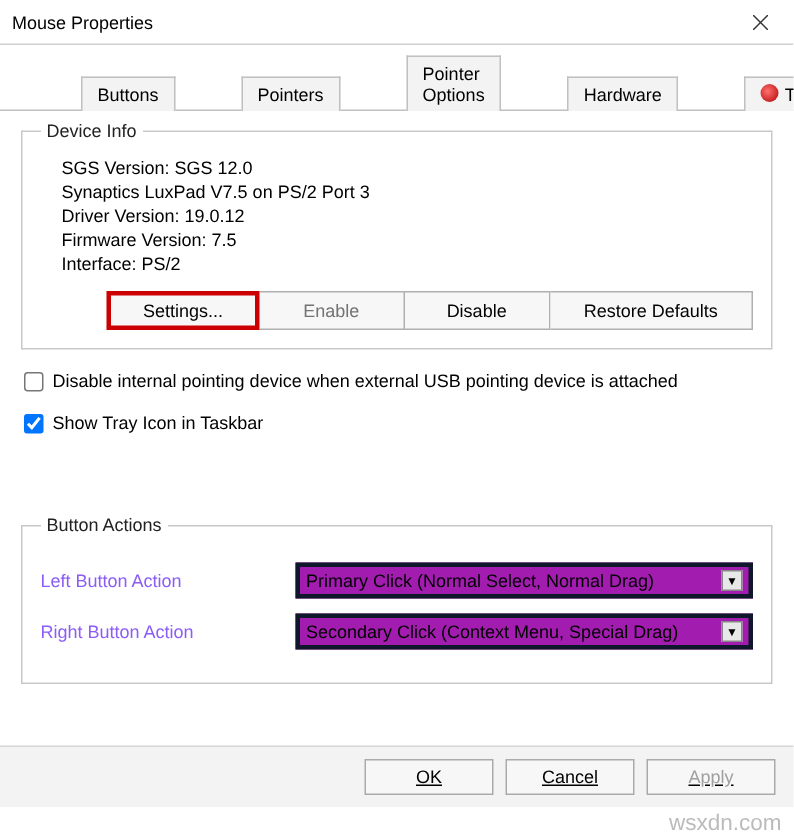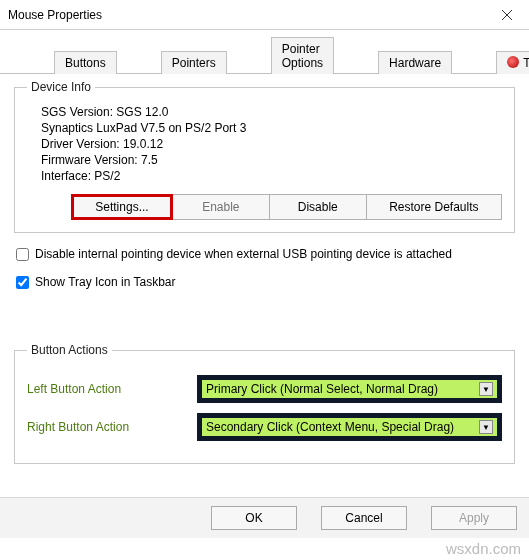--- a/index.html
+++ b/index.html
@@ -26,28 +26,28 @@
 .btnrow .cell { flex: 1; border: 1px solid #b0b0b0; padding: 5px 0; text-align: center; background: #f7f7f7; }
 .btnrow .cell + .cell { border-left: none; }
 .btnrow .cell.highlight { border: 3px solid #cc0000; padding: 3px 0; position: relative; z-index: 1; }
 .btnrow .cell.disabled { color: #737373; }
 
 .checkrow { display: flex; align-items: center; gap: 6px; margin: 14px 2px; color: #000; }
 .checkrow input { width: 13px; height: 13px; margin: 0; }
 .spacer { height: 40px; }
 
 .fieldrow { display: flex; align-items: center; margin: 10px 0; gap: 10px; }
-.fieldrow .lbl { width: 160px; color: #4d7c0f; }
-.fieldrow .dd { flex: 1; border: 5px solid #0f172a; background: #bef264; padding: 2px 4px; display: flex; justify-content: space-between; align-items: center; text-align: right; }
+.fieldrow .lbl { width: 160px; color: #8b5cf6; }
+.fieldrow .dd { flex: 1; border: 3px solid #0f172a; background: #a21caf; padding: 2px 4px; display: flex; justify-content: space-between; align-items: center; text-align: right; }
 .fieldrow .dd .arrow { width: 14px; height: 14px; border: 1px solid #888; background: #e8e8e8; display: flex; align-items: center; justify-content: center; font-size: 8px; }
 
 .linkrow { text-align: right; padding: 12px 4px 4px 0; }
 .linkrow a { color: #0044cc; text-decoration: underline; }
 
-.footer { display: flex; justify-content: flex-end; gap: 24px; padding: 8px 12px; border-top: 1px solid #d8d8d8; background: #f3f3f3; position: absolute; bottom: 22px; left: 0; right: 0; }
+.footer { display: flex; justify-content: flex-end; gap: 8px; padding: 8px 12px; border-top: 1px solid #d8d8d8; background: #f3f3f3; position: absolute; bottom: 22px; left: 0; right: 0; text-decoration: underline; }
 .footer button { width: 86px; height: 24px; border: 1px solid #aaa; background: #f7f7f7; }
 .footer button:disabled { color: #a0a0a0; }
 
 .watermark { position: absolute; bottom: 3px; right: 8px; color: #bbb; font-size: 15px; }
 </style>
 </head>
 <body>
 
 <div class="titlebar">
   <span class="title">Mouse Properties</span>

